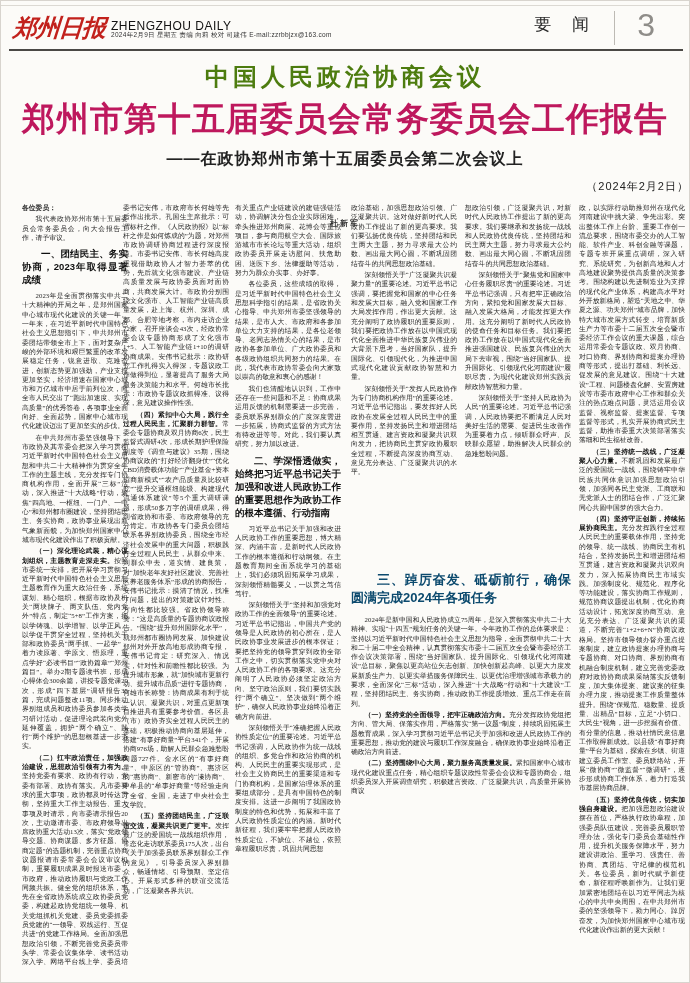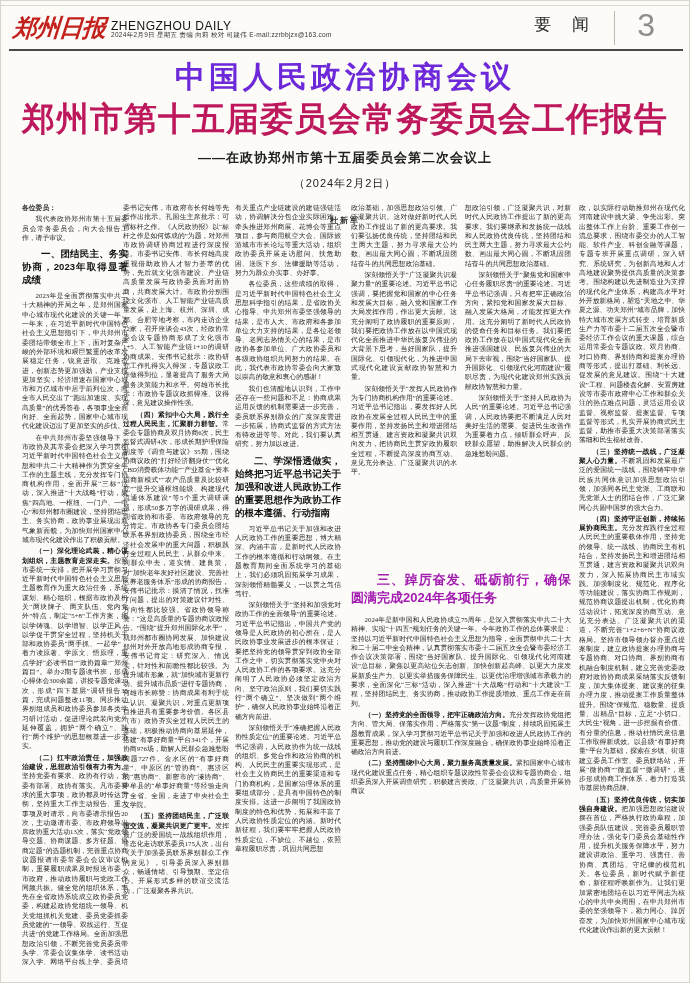--- a/index.html
+++ b/index.html
@@ -33,42 +33,42 @@
   .mast-divider{position:absolute;right:74px;top:10px;width:1px;height:34px;background:#bdbab4;}
   .mast-pageno{
     position:absolute;right:34px;top:6px;font-size:32px;color:#8f8d89;
     font-family:"Liberation Sans",sans-serif;font-weight:300;
   }
   .mast-rule{position:absolute;left:8px;right:6px;top:48px;height:2px;background:#4a4845;}
 
   
   .headline{position:absolute;left:0;top:56px;width:100%;text-align:center;
     font-family:"Liberation Sans","DejaVu Sans",sans-serif;}
-  .hl1{font-size:30px;font-weight:900;letter-spacing:4px;line-height:40px;color:#6d28d9;}
+  .hl1{font-size:24px;font-weight:900;letter-spacing:4px;line-height:40px;color:#4d7c0f;}
   .hl2{font-size:33px;font-weight:900;letter-spacing:1px;line-height:44px;color:#be185d;}
-  .hl-sub{margin-top:8px;font-size:13px;font-weight:bold;color:#222;letter-spacing:1px;}
-  .hl-date{margin-top:9px;font-size:11px;color:#222;letter-spacing:1px;}
+  .hl-sub{margin-top:8px;font-size:16px;font-weight:bold;color:#222;letter-spacing:1px;}
+  .hl-date{margin-top:9px;font-size:11px;color:#222;letter-spacing:1px;text-align:right;}
   .hl-author{margin-top:24px;font-size:8px;font-weight:bold;color:#333;letter-spacing:2px;}
 
   
   .col{
     position:absolute;top:202px;width:106px;height:764px;overflow:hidden;
     font-size:6.8px;line-height:9.3px;text-align:justify;color:#262626;
   }
   .col-1{left:21px;}  .col-2{left:122px;} .col-3{left:234px;}
   .col-4a{left:350px;height:364px;} .col-5a{left:464px;height:364px;}
   .col-6{left:578px;}
   .wideblock{
     position:absolute;left:350px;top:614px;width:220px;height:352px;overflow:hidden;
     font-size:6.8px;line-height:9.3px;text-align:justify;color:#262626;
   }
   .span-h{
     position:absolute;left:350px;top:570px;width:220px;height:40px;overflow:hidden;
     font-family:"Liberation Sans",sans-serif;font-weight:800;font-size:13px;
-    line-height:18px;text-align:justify;text-indent:2em;color:#a21caf;
+    line-height:18px;text-align:justify;text-indent:2em;color:#0c4a6e;
   }
   .col p,.wideblock p{margin:0 0 2px 0;padding:0;text-indent:2em;}
   .col p.cont,.wideblock p.cont{text-indent:0;}
   .col p.salutation{text-indent:0;font-weight:bold;font-family:"Liberation Sans",sans-serif;}
   .col p.h2,.wideblock p.h2{
     font-family:"Liberation Sans",sans-serif;font-weight:800;color:#0f0f0f;
     font-size:9.5px;line-height:13px;margin:5px 0 5px 0;text-indent:2em;
   }
   .col b,.wideblock b{font-family:"Liberation Sans",sans-serif;font-weight:bold;color:#111;}
 </style>

